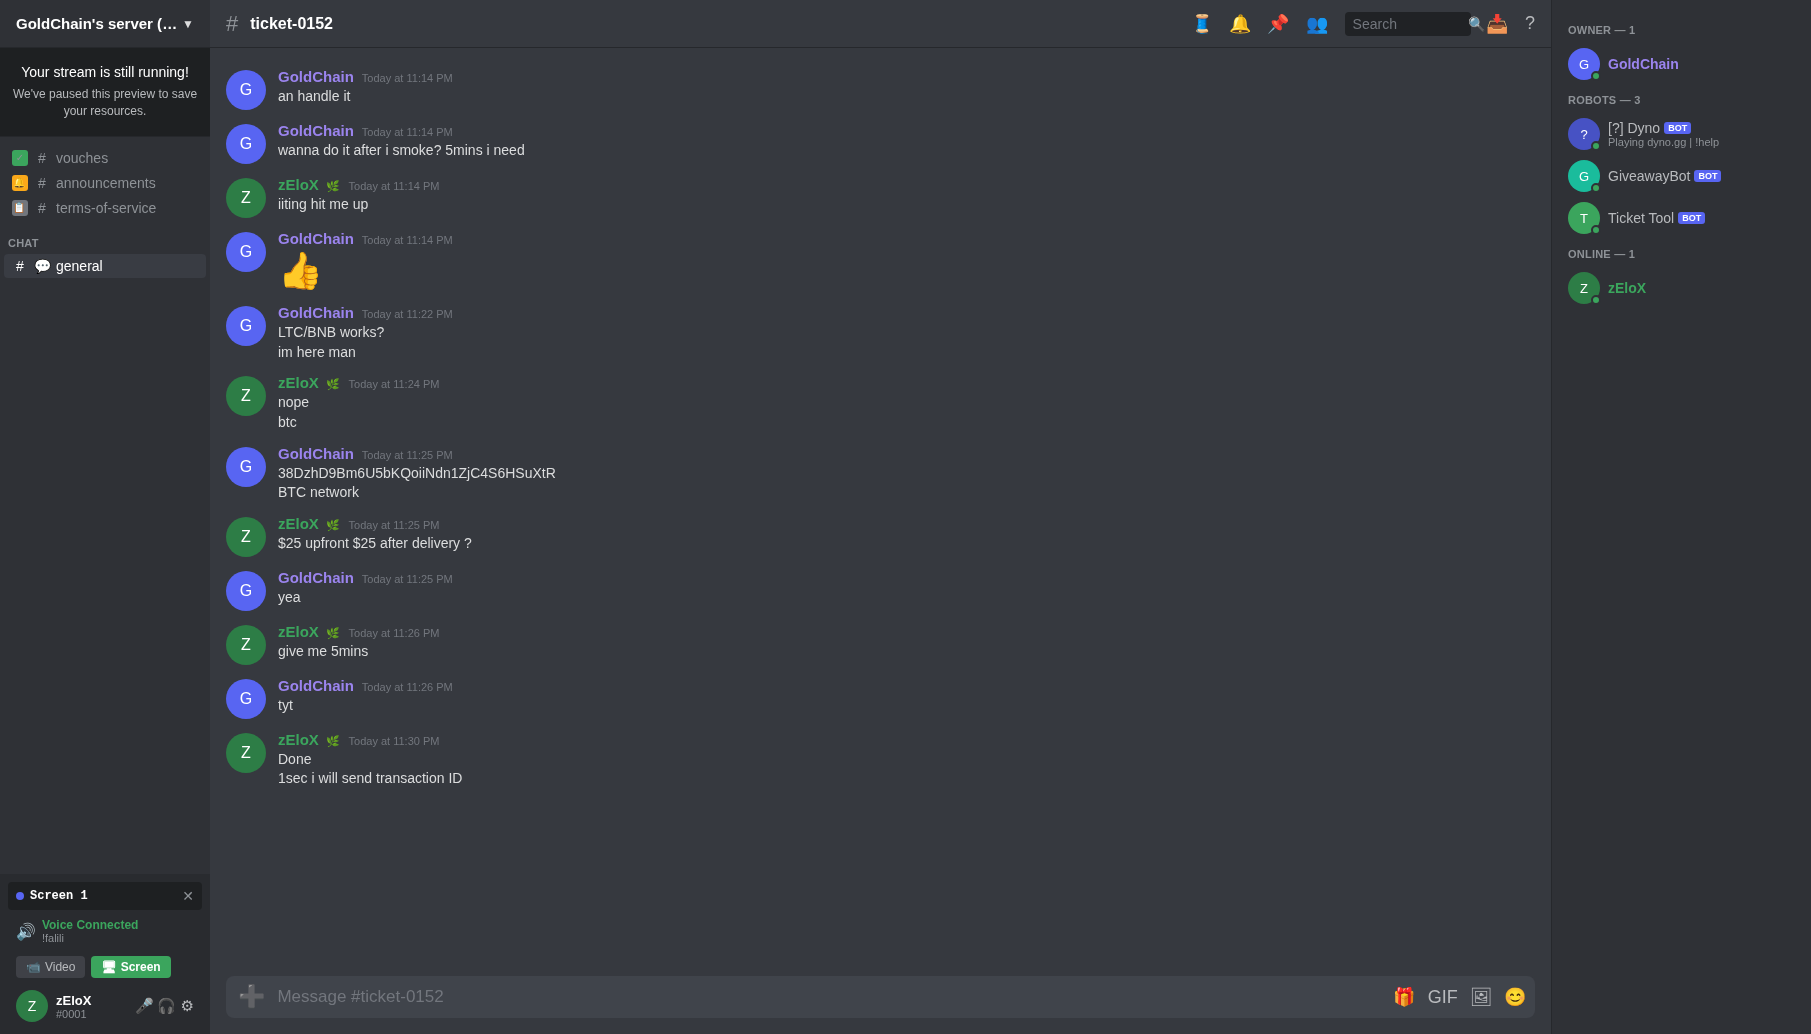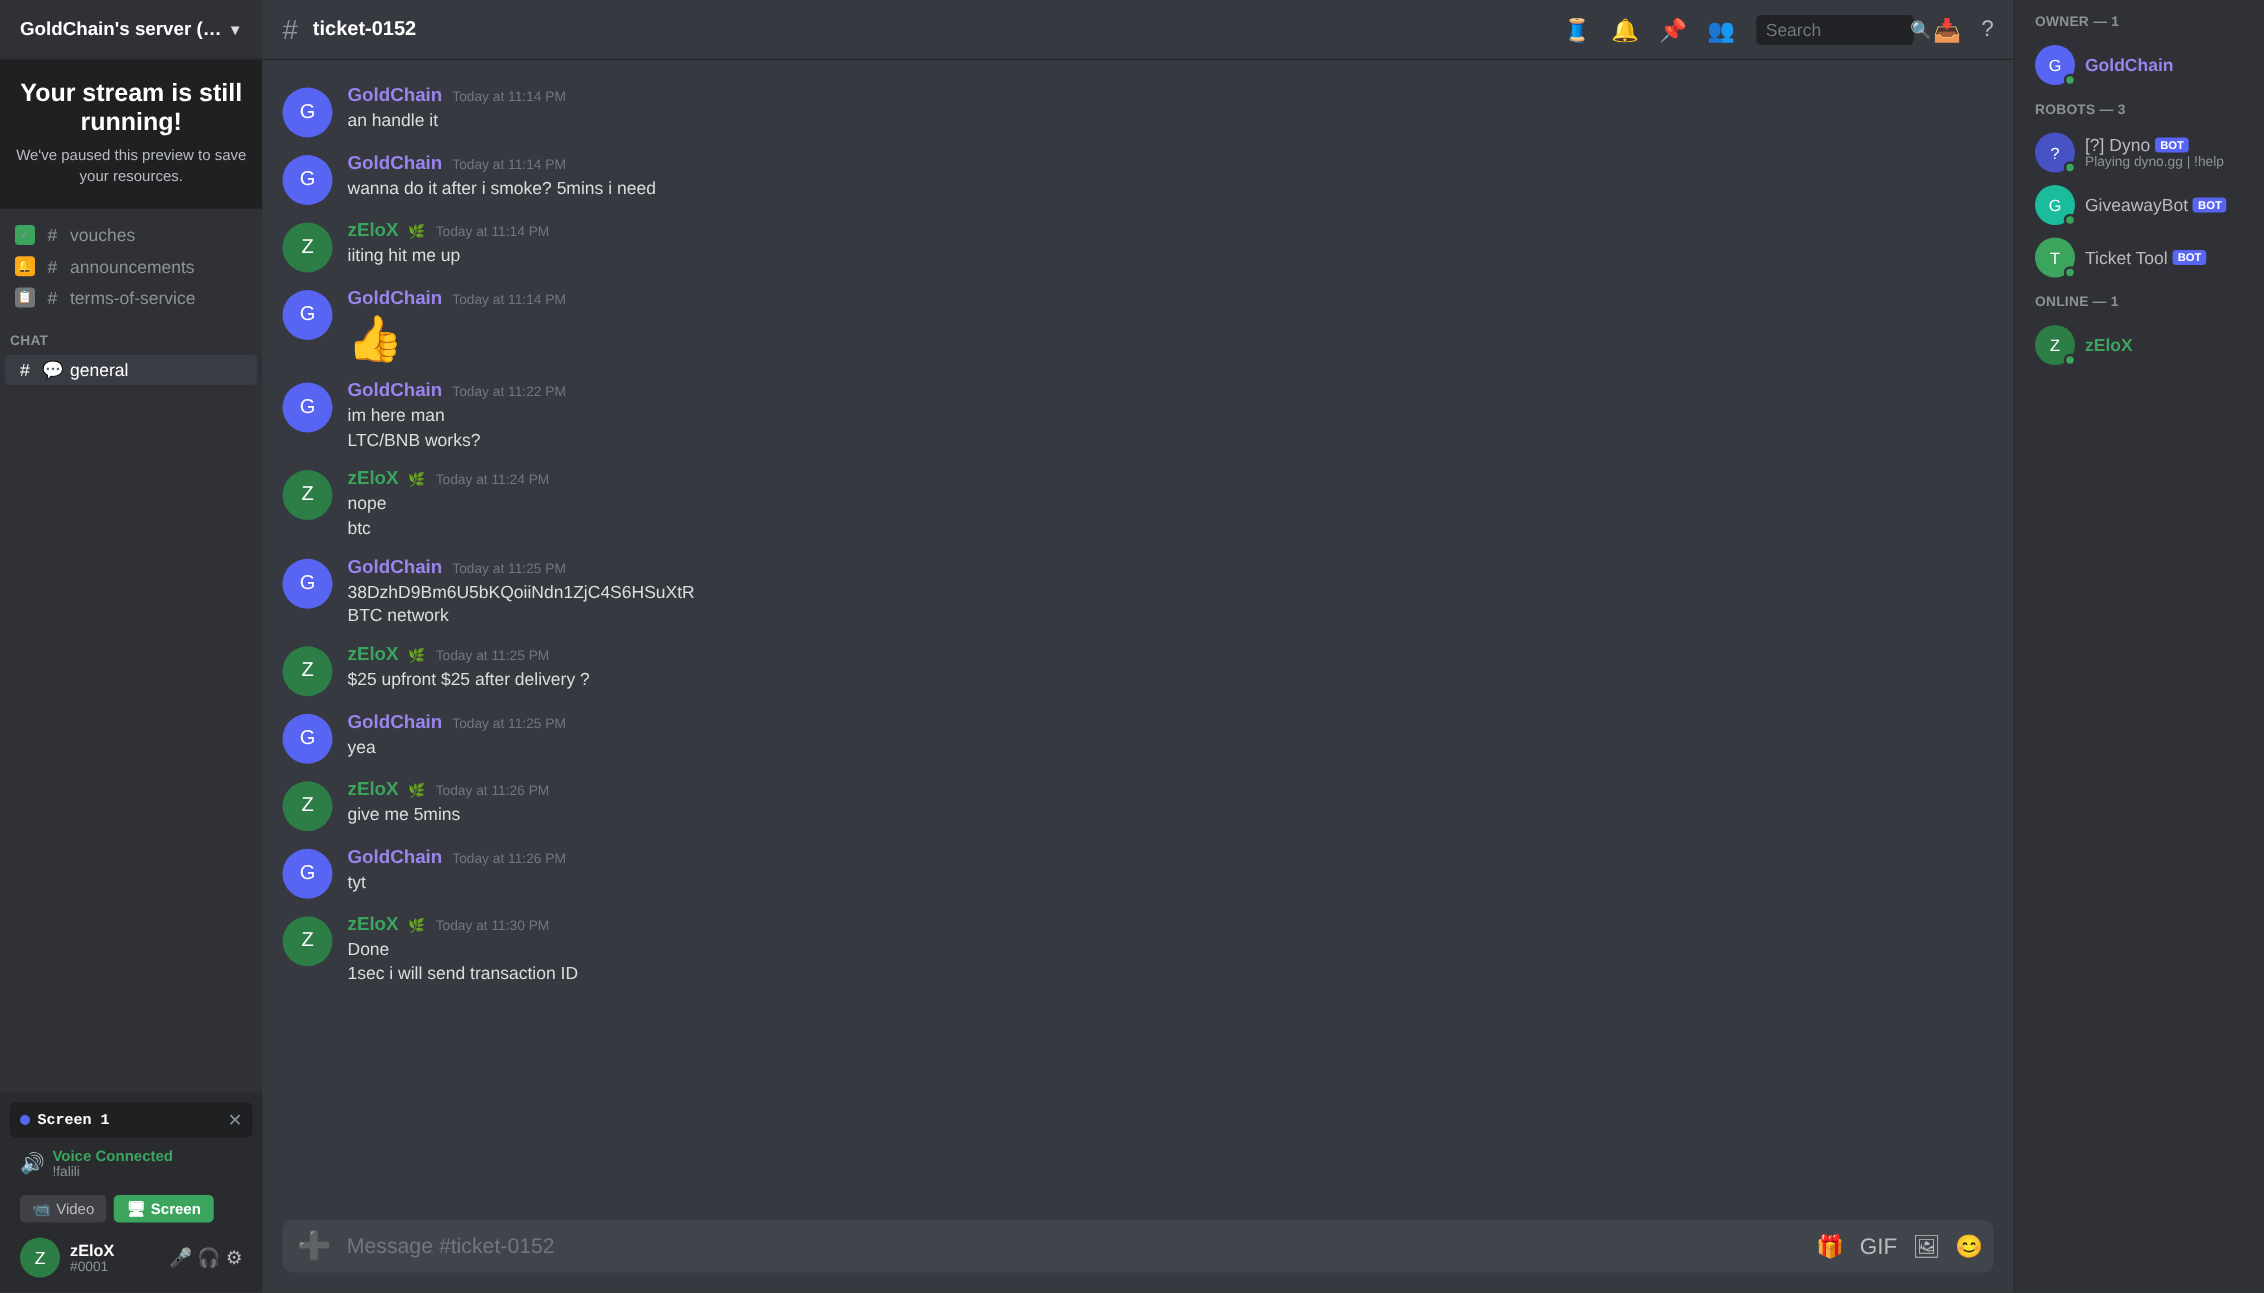--- a/index.html
+++ b/index.html
@@ -47,22 +47,22 @@
       margin-left: 4px;
     }
 
     .stream-banner {
       background: #1e2022;
       padding: 16px 12px;
       text-align: center;
       border-bottom: 1px solid #26282c;
     }
     .stream-banner-title {
-      font-size: 20px;
-      font-weight: 700;
+      font-size: 14px;
+      font-weight: 400;
       color: #fff;
       margin-bottom: 6px;
     }
     .stream-banner-subtitle {
       font-size: 12px;
       color: #b9bbbe;
       line-height: 1.4;
     }
 
     .channel-list {
@@ -369,23 +369,23 @@
     .msg-icon-btn {
       background: none;
       border: none;
       color: #b9bbbe;
       font-size: 18px;
       cursor: pointer;
     }
 
     
     .right-panel {
-      width: 200px;
+      width: 260px;
       background: #2f3136;
-      padding: 4px 8px;
+      padding: 16px 8px;
       overflow-y: auto;
       flex-shrink: 0;
       border-left: 1px solid #26282c;
     }
     .member-section-title {
       font-size: 11px;
       font-weight: 700;
       color: #8e9297;
       text-transform: uppercase;
       letter-spacing: 0.02em;
@@ -593,22 +593,22 @@
       </div>
     </div>
 
     <div class="message-group">
       <div class="avatar av-purple">G</div>
       <div class="message-content">
         <div class="message-header">
           <span class="message-author author-gold">GoldChain</span>
           <span class="message-timestamp">Today at 11:22 PM</span>
         </div>
+        <div class="message-text">LTC/BNB works?</div>
         <div class="message-text">im here man</div>
-        <div class="message-text">LTC/BNB works?</div>
       </div>
     </div>
 
     <div class="message-group">
       <div class="avatar av-green">Z</div>
       <div class="message-content">
         <div class="message-header">
           <span class="message-author author-zelox">zEloX</span>
           <span class="zelox-badge">🌿</span>
           <span class="message-timestamp">Today at 11:24 PM</span>

